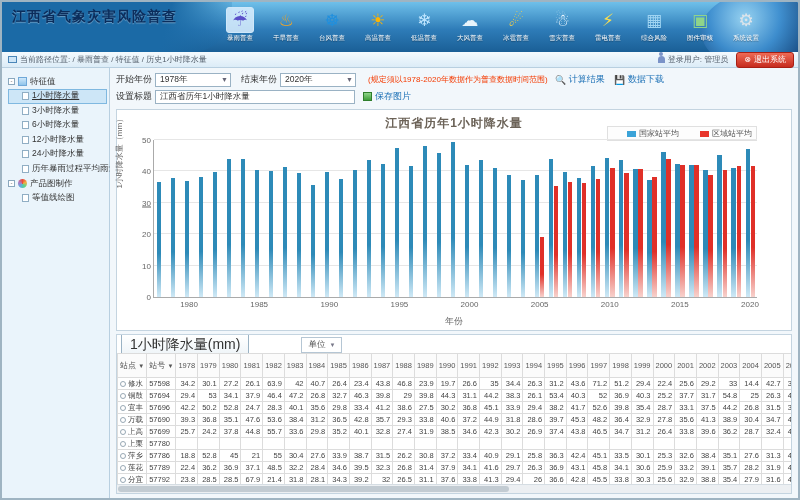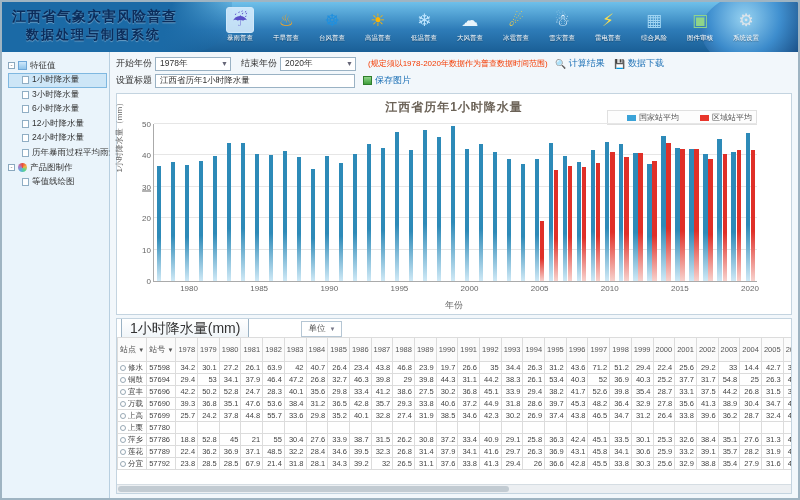--- a/index.html
+++ b/index.html
@@ -35,21 +35,21 @@
   .sidebar { width:108px; background:#eaf4fb; border-right:1px solid #b8cfe0; flex:0 0 auto; font-size:8.5px; color:#333; }
   .side-header { display:flex; align-items:center; height:20px; padding-left:6px; background:linear-gradient(#fdfeff,#e2f0fa); border-bottom:1px solid #c6dcec; color:#1a6fb5; font-weight:bold; font-size:10px; letter-spacing:2px; }
   .side-header .sq { width:8px; height:8px; border:2px solid #3f93cc; margin-right:5px; }
   .tree { padding:6px 2px 0 6px; }
   .tree-group-label { display:flex; align-items:center; height:15px; cursor:pointer; }
   .tree-group-label .exp { width:7px; height:7px; border:1px solid #8aa8be; background:#fff; font-size:6px; line-height:5px; text-align:center; color:#555; margin-right:3px; }
   .tree-group-label .gicon { width:9px; height:9px; margin-right:3px; border:1px solid #6fa8d8; background:linear-gradient(#cfe8fa,#8fc4ea); }
   .tree-group-label .gicon.palette { border:none; border-radius:50%; background:conic-gradient(#e84c3d,#f5b041,#58d68d,#5dade2,#af7ac5,#e84c3d); }
   .tree-leaf { display:flex; align-items:center; height:14.5px; padding-left:14px; cursor:pointer; white-space:nowrap; }
   .tree-leaf .doc { width:7px; height:8px; border:1px solid #90aec4; background:#fff; margin-right:3px; flex:0 0 auto; }
-  .tree-leaf.active { background:#cde6f7; border:1px solid #7fb8e0; padding-left:13px; }
+  .tree-leaf.active { background:#cde6f7; border:1px solid #7fb8e0; padding-left:13px;text-decoration:underline; }
 
   .content { flex:1; display:flex; flex-direction:column; min-width:0; background:#f2f7fb; }
 
   
   .filters { padding:3px 6px 2px; flex:0 0 auto; }
   .filter-row { display:flex; align-items:center; height:17px; font-size:9px; color:#333; }
   .filter-row label { margin-right:3px; }
   .select-box { width:76px; height:14px; border:1px solid #9ab2c4; background:#fff; font-size:8.5px; display:flex; align-items:center; justify-content:space-between; padding:0 2px 0 4px; margin-right:10px; cursor:pointer; }
   .select-box .arr { color:#667; font-size:7px; }
   .note { color:#f43a00; font-size:8px; margin:0 8px 0 2px; white-space:nowrap; }
@@ -94,21 +94,20 @@
 </style>
 </head>
 <body>
 
 <div class="window">
 
   <div class="header">
     <div class="earth"></div>
     <div class="title-block">
       <div class="title-line1">江西省气象灾害风险普查</div>
-      <div class="title-line2">数据处理与制图系统</div>
     </div>
     <div class="toolbar" id="toolbar">
         <div class="tool-item active">
           <span class="tool-icon" style="color:#5a4fc8">☔</span>
           <span class="tool-label">暴雨普查</span>
         </div>
         <div class="tool-item">
           <span class="tool-icon" style="color:#f5a623">♨</span>
           <span class="tool-label">干旱普查</span>
         </div>
@@ -148,20 +147,32 @@
           <span class="tool-icon" style="color:#8fd48a">▣</span>
           <span class="tool-label">图件审核</span>
         </div>
         <div class="tool-item">
           <span class="tool-icon" style="color:#dde4ea">⚙</span>
           <span class="tool-label">系统设置</span>
         </div>
       </div>
   </div>
 
+  <div class="statusbar">
+    <span class="crumb-icon"></span>
+    <span>当前路径位置:</span>&nbsp;
+    <span>/ 暴雨普查 / 特征值 / 历史1小时降水量</span>
+    <span class="spacer"></span>
+    <span class="user-icon"></span>
+    <span>登录用户: 管理员</span>
+    <span class="exit-btn">
+      <span class="pwr">⊗</span>
+      <span>退出系统</span>
+    </span>
+  </div>
 
   <div class="main">
 
     <div class="sidebar">
       <div class="tree" id="side-tree">
           <div class="tree-group-label">
             <span class="exp">-</span>
             <span class="gicon"></span>
             <span>特征值</span>
           </div>

